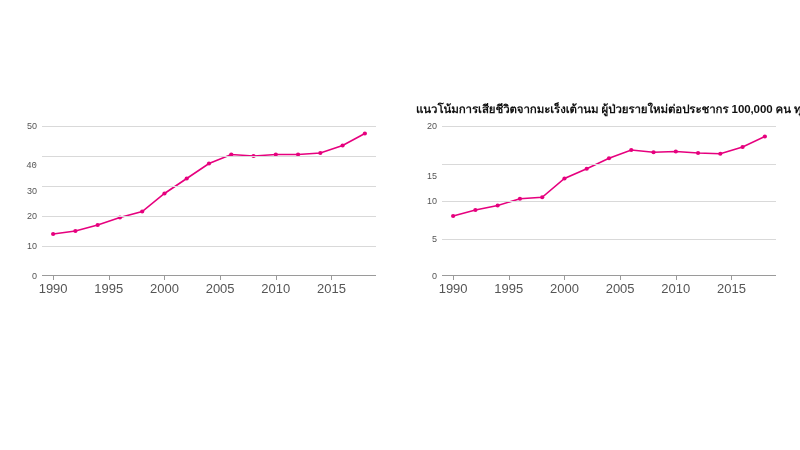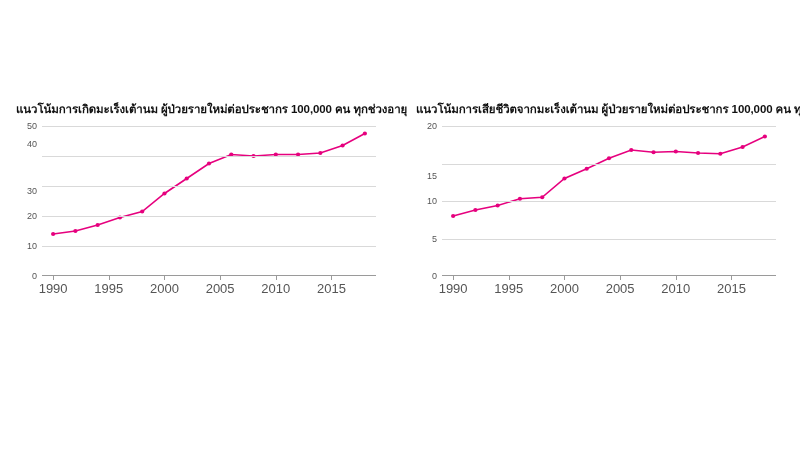--- a/index.html
+++ b/index.html
@@ -121,21 +121,20 @@
   }
 </style>
 </head>
 <body>
 
 <div id="root">
 
   <div class="charts-row">
 
     <div class="chart-block">
-      <div class="chart-title">แนวโน้มการเกิดมะเร็งเต้านม ผู้ป่วยรายใหม่ต่อประชากร 100,000 คน ทุกช่วงอายุ</div>
       <div class="plot">
         <div class="plot-area" id="plot0">
           <svg class="series" id="svg0" preserveAspectRatio="none">
               <polyline points="11.13,108.00 33.40,105.00 55.67,99.00 77.93,91.50 100.20,85.50 122.47,67.50 144.73,52.50 167.00,37.50 189.27,28.50 211.53,30.00 233.80,28.50 256.07,28.50 278.33,27.00 300.60,19.50 322.87,7.50" fill="none" stroke="#E6007E" stroke-width="1.6"></polyline>
               <circle cx="11.13" cy="108.00" r="2.1" fill="#E6007E"></circle>
               <circle cx="33.40" cy="105.00" r="2.1" fill="#E6007E"></circle>
               <circle cx="55.67" cy="99.00" r="2.1" fill="#E6007E"></circle>
               <circle cx="77.93" cy="91.50" r="2.1" fill="#E6007E"></circle>
               <circle cx="100.20" cy="85.50" r="2.1" fill="#E6007E"></circle>
               <circle cx="122.47" cy="67.50" r="2.1" fill="#E6007E"></circle>
@@ -151,21 +150,21 @@
             </svg>
         <div class="axis-base"></div>
             <div class="ylabel" style="top: 150px;">0</div>
             <div class="gridline" style="top: 120px;"></div>
             <div class="ylabel" style="top: 120px;">10</div>
             <div class="gridline" style="top: 90px;"></div>
             <div class="ylabel" style="top: 90px;">20</div>
             <div class="gridline" style="top: 60px;"></div>
             <div class="ylabel" style="top: 65px;">30</div>
             <div class="gridline" style="top: 30px;"></div>
-            <div class="ylabel" style="top: 18px;">40</div>
+            <div class="ylabel" style="top: 40px; font-family: Liberation Mono, monospace;">40</div>
             <div class="gridline" style="top: 0px;"></div>
             <div class="ylabel" style="top: 0px; margin-left: 8px;">50</div>
             <div class="tick" style="left: 11.1333px;"></div>
             <div class="xlabel" style="left: 11.1333px;">1990</div>
             <div class="tick" style="left: 66.8px;"></div>
             <div class="xlabel" style="left: 66.8px;">1995</div>
             <div class="tick" style="left: 122.467px;"></div>
             <div class="xlabel" style="left: 122.467px;">2000</div>
             <div class="tick" style="left: 178.133px;"></div>
             <div class="xlabel" style="left: 178.133px;">2005</div>

